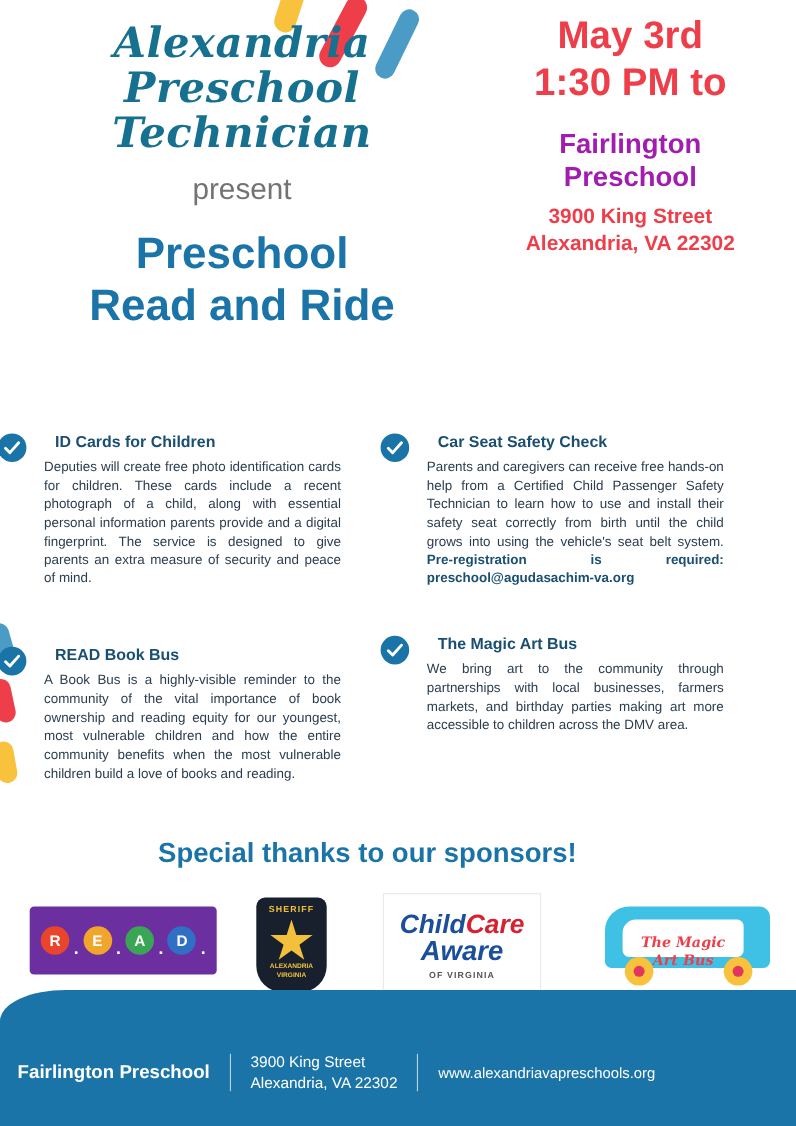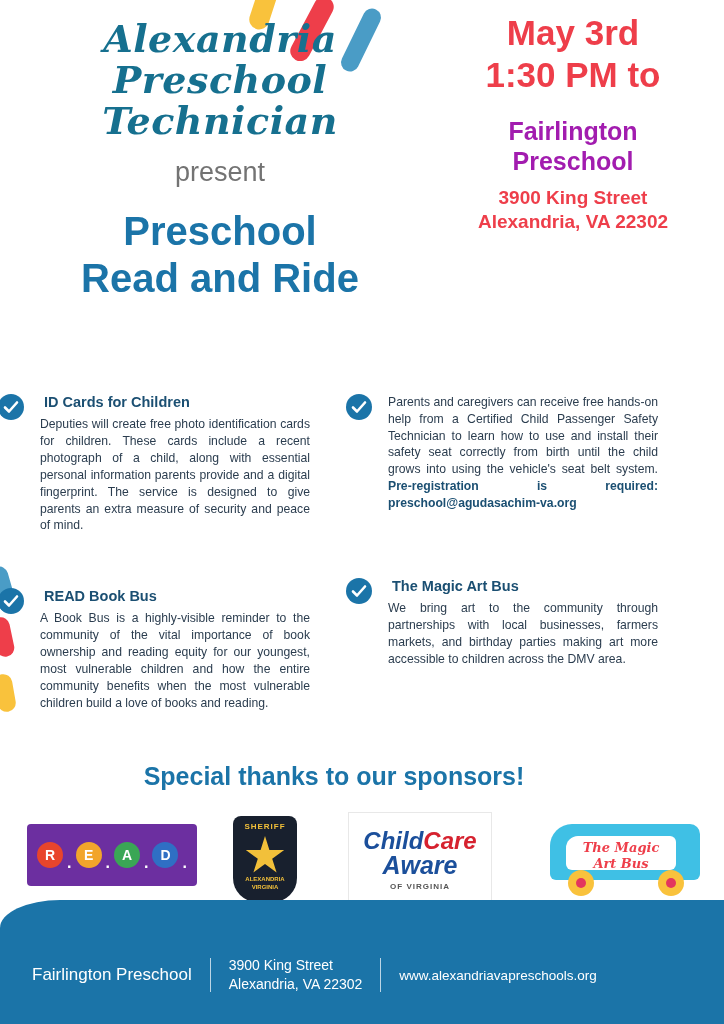--- a/index.html
+++ b/index.html
@@ -142,21 +142,21 @@
     left: -42px; top: 0px;
     width: 26px; height: 26px;
     border-radius: 50%;
     background: #1b74a8;
   }
   .check svg { display: block; }
   .feature-title {
     font-size: 14.5px;
     font-weight: bold;
     color: #1b4f72;
-    margin: 0 0 5px 4px;
+    margin: 0 0 5px 10px;
     line-height: 1.2;
   }
   .feature-body {
     font-size: 12.2px;
     line-height: 1.38;
     color: #2b3d4f;
     text-align: justify;
   }
   .feature-body b {
     color: #1b4f72;
@@ -265,21 +265,21 @@
     width: 110px; height: 34px;
     background: #ffffff;
     border-radius: 12px 6px 6px 6px;
     color: #ee3e4a;
     font-family: "DejaVu Serif", serif;
     font-style: italic;
     font-weight: bold;
     font-size: 13px;
     text-align: center;
     line-height: 1.2;
-    padding-top: 4px;
+    padding-top: 14px;
     box-sizing: border-box;
   }
   .wheel {
     position: absolute;
     width: 26px; height: 26px;
     border-radius: 50%;
     background: #f9c23c;
     top: 52px;
   }
   .wheel.left { left: 28px; }
@@ -306,23 +306,23 @@
   .footer-inner {
     position: absolute;
     left: 0; top: 930px;
     width: 724px;
     height: 90px;
     display: flex;
     align-items: center;
     color: #ffffff;
   }
   .footer-name {
-    margin-left: 32px;
+    margin-left: 16px;
     font-size: 17px;
-    font-weight: normal;
+    font-weight: bold;
     white-space: nowrap;
   }
   .f-div {
     width: 1px;
     height: 34px;
     background: rgba(255,255,255,0.7);
     margin: 0 18px;
   }
   .footer-addr {
     font-size: 14px;
@@ -388,20 +388,21 @@
       <div class="feature-title">ID Cards for Children</div>
       <div class="feature-body">Deputies will create free photo identification cards for children. These cards include a recent photograph of a child, along with essential personal information parents provide and a digital fingerprint. The service is designed to give parents an extra measure of security and peace of mind.</div>
     </div>
 
     <div class="feature f2">
       <div class="check">
         <svg width="26" height="26" viewBox="0 0 26 26">
             <path d="M7 13.5 L11 17.5 L19 8.5" stroke="#ffffff" stroke-width="2.6" fill="none" stroke-linecap="round" stroke-linejoin="round"></path>
           </svg>
       </div>
+      <div class="feature-title">Car Seat Safety Check</div>
       <div class="feature-body"><span>Parents and caregivers can receive free hands-on help from a Certified Child Passenger Safety Technician to learn how to use and install their safety seat correctly from birth until the child grows into using the vehicle's seat belt system. </span><b>Pre-registration is required: preschool@agudasachim-va.org</b></div>
     </div>
 
     <div class="feature f3">
       <div class="check">
         <svg width="26" height="26" viewBox="0 0 26 26">
             <path d="M7 13.5 L11 17.5 L19 8.5" stroke="#ffffff" stroke-width="2.6" fill="none" stroke-linecap="round" stroke-linejoin="round"></path>
           </svg>
       </div>
       <div class="feature-title">READ Book Bus</div>

